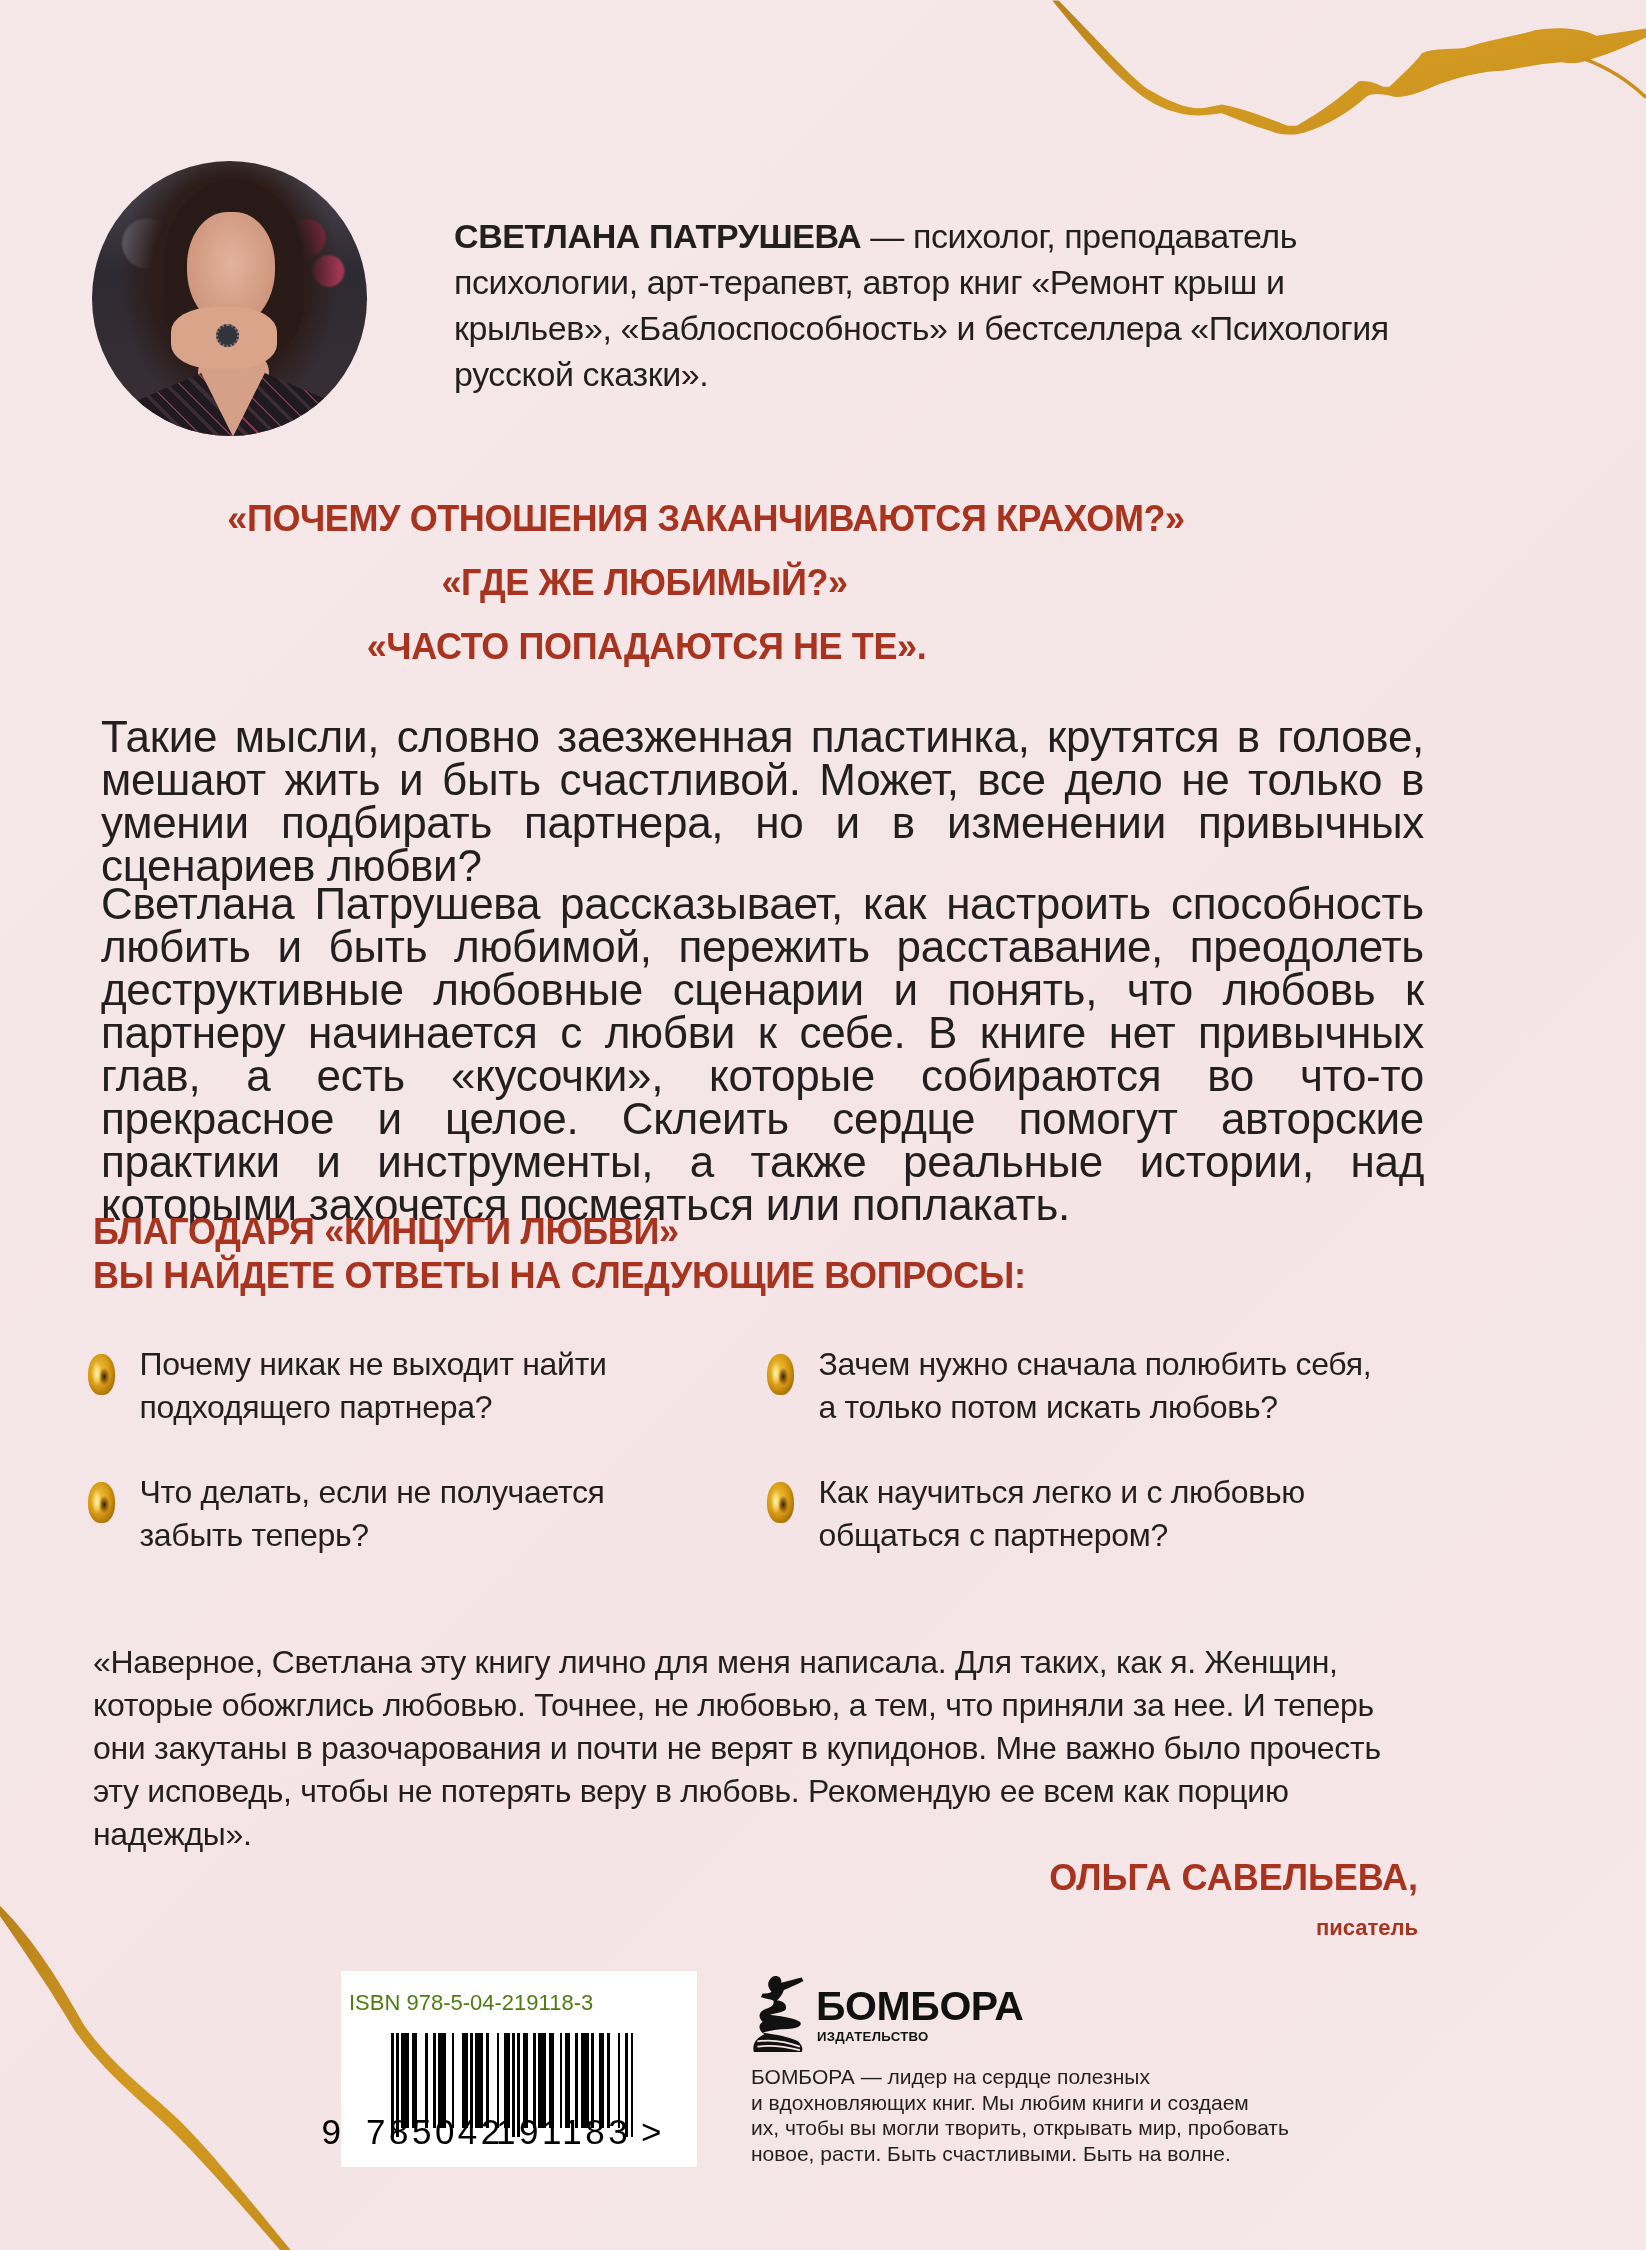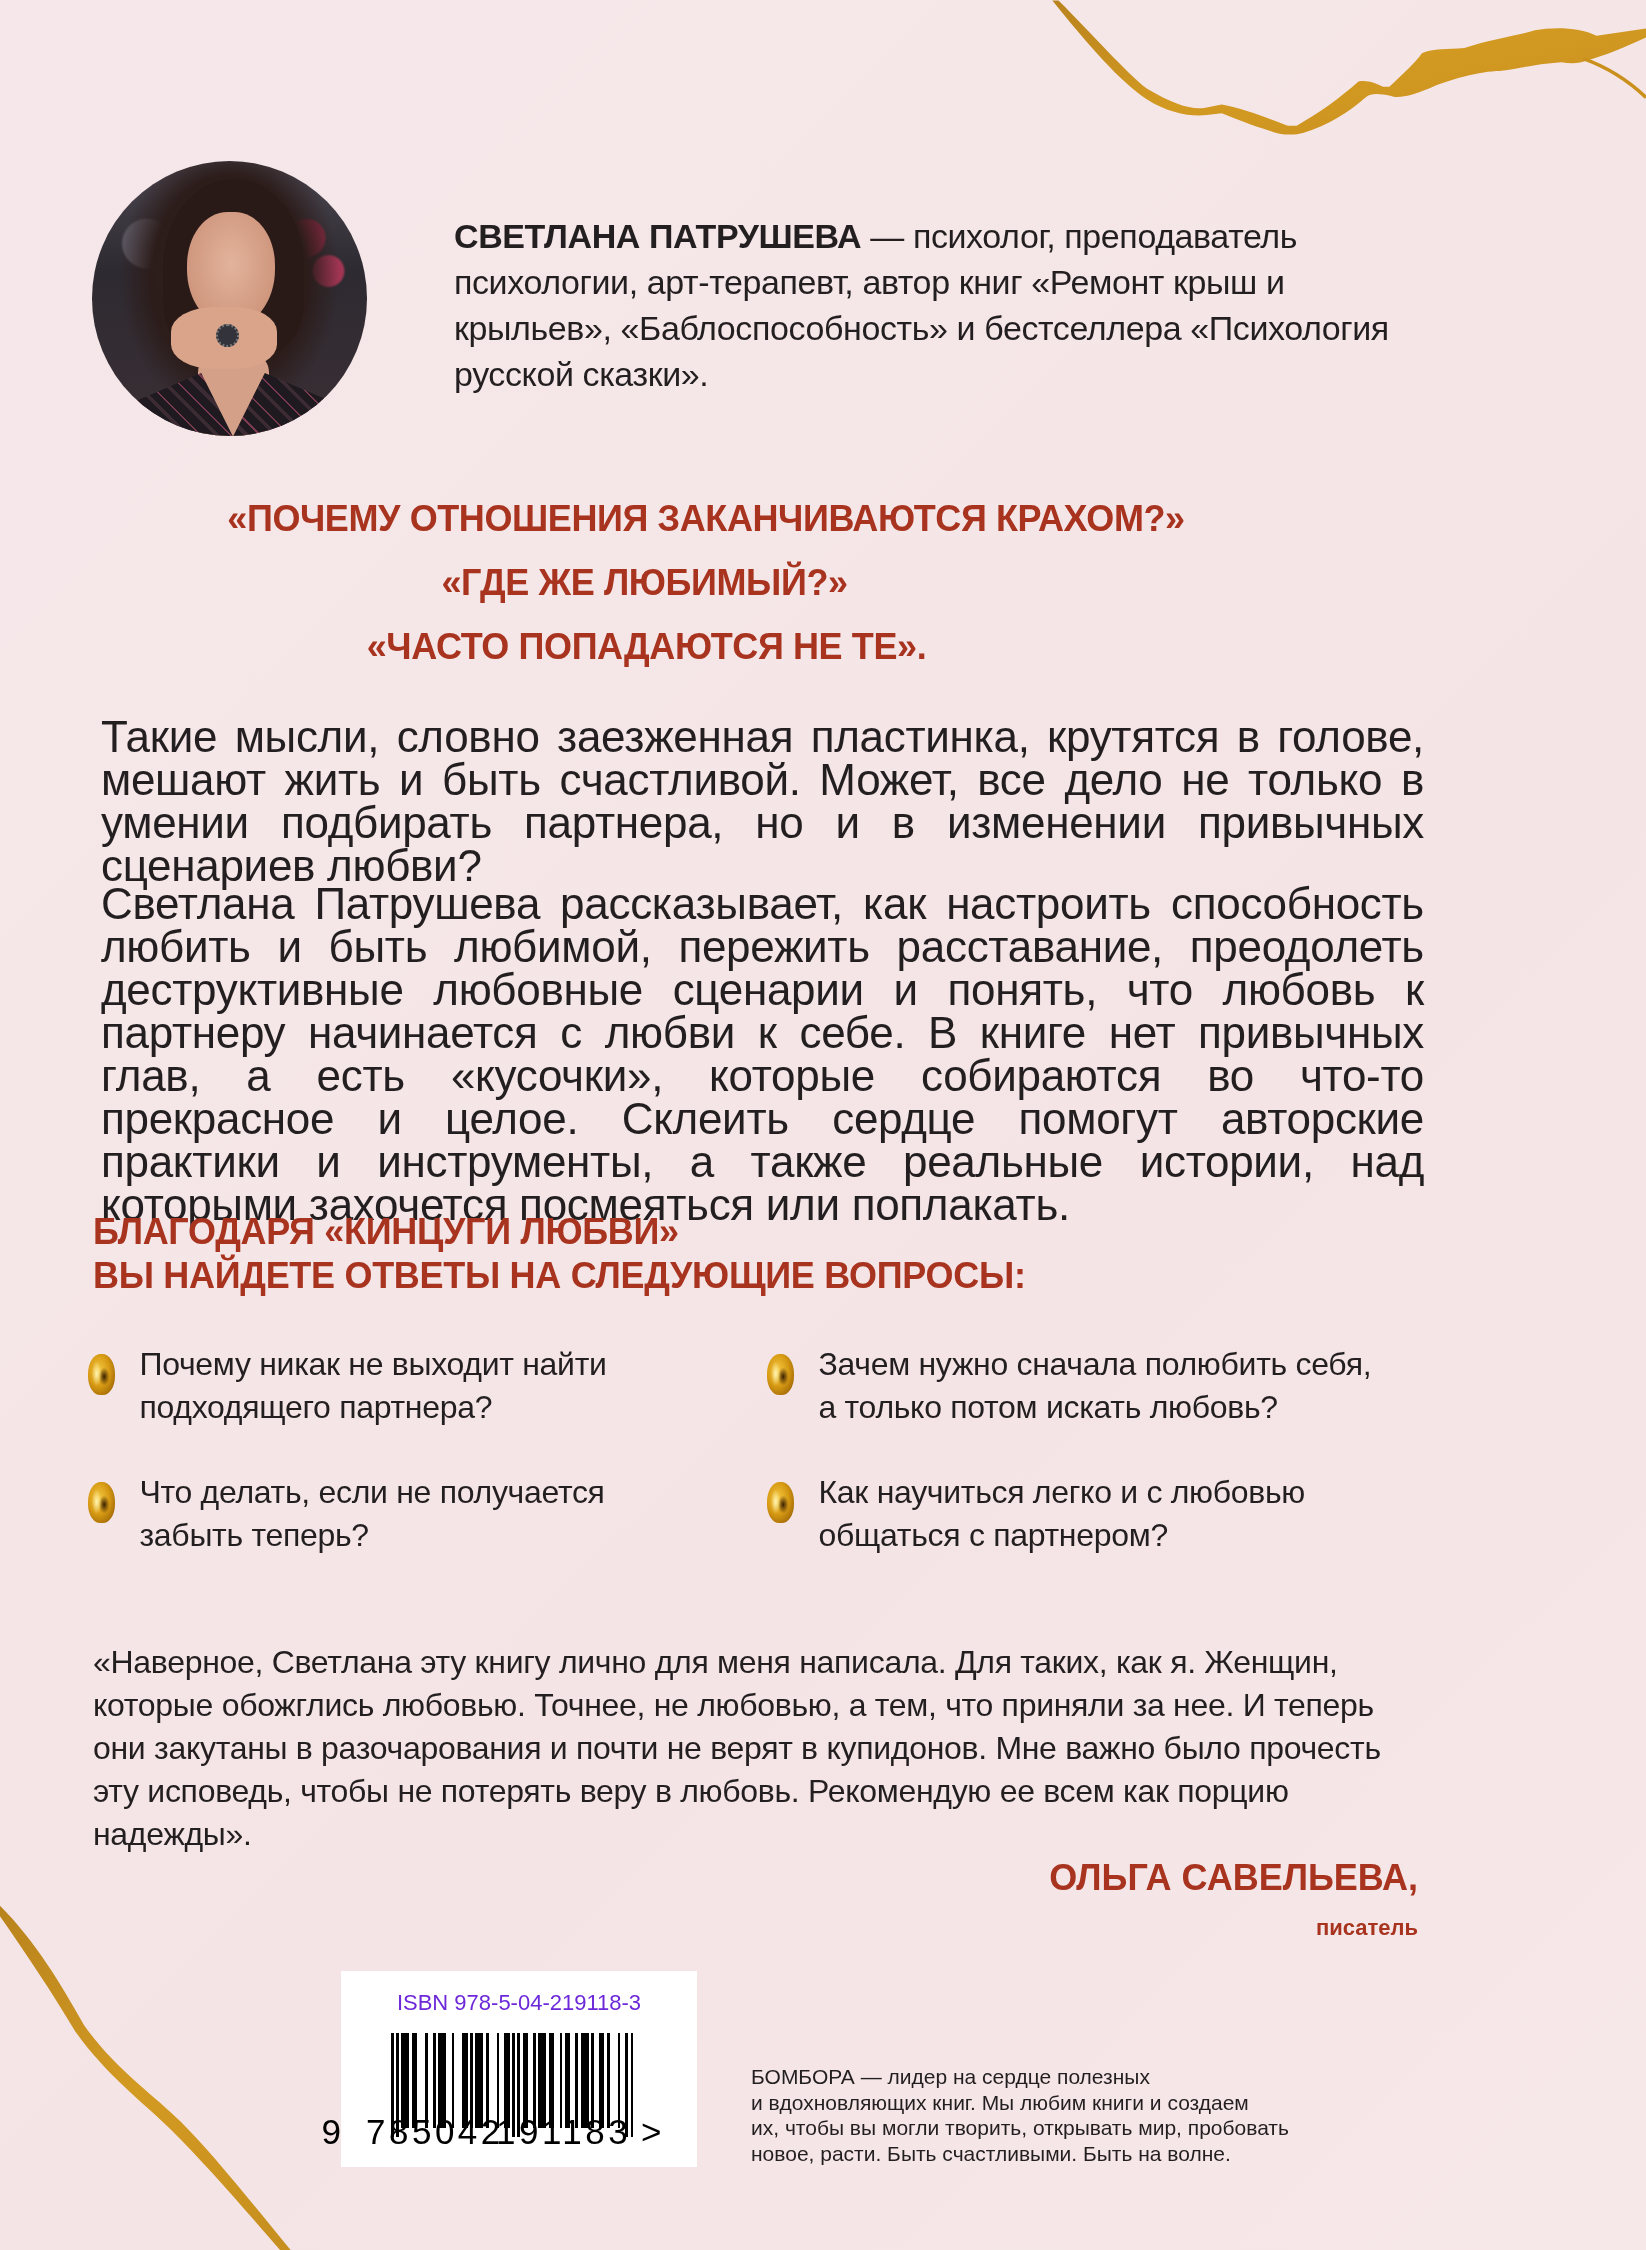--- a/index.html
+++ b/index.html
@@ -139,22 +139,22 @@
       color: #a8341f; font-weight: bold; font-size: 22px; line-height: 42px;
       text-align: right;
     }
 
     
     .barcode-box {
       position: absolute; left: 341px; top: 1971px; width: 356px; height: 196px;
       background: #ffffff;
     }
     .isbn-text {
-      position: absolute; left: 0; top: 19.4px; width: 100%;
-      text-align: center; font-size: 22px; color: #6d28d9;
+      position: absolute; left: 8px; top: 19.4px; width: 100%;
+      font-size: 22px; color: #4d7c0f;
       font-family: "Liberation Sans", sans-serif;
     }
     .barcode-bars {
       position: absolute; left: 50px; top: 62px; width: 265px; height: 95px;
       display: flex; align-items: flex-start;
     }
     .barcode-bars span { display: block; background: #000; height: 100%; }
     .barcode-bars span.gap { background: transparent; }
     .barcode-bars span.long { height: 104px; }
     .barcode-digits {
@@ -316,20 +316,29 @@
         <span class="long" style="width:2.6px"></span>
     </div>
     <div class="barcode-digits">
       <span class="bd-first" style="left:-19.4px">9</span>
       <span class="bd-left" style="left:25px">785042</span>
       <span class="bd-right" style="left:155px">191183</span>
       <span class="bd-arrow" style="left:300px">&gt;</span>
     </div>
   </div>
 
+  <div class="publisher-logo">
+    <svg class="logo-figure" viewBox="0 0 62 88" xmlns="http://www.w3.org/2000/svg">
+      <path d="M22,4 C28,0 34,4 33,10 C40,8 48,6 56,4 L58,8 C50,12 42,16 36,18 C34,24 30,28 28,30 C34,30 40,34 38,40 C34,44 26,44 20,46 C30,48 44,48 54,54 C58,58 50,62 40,62 C30,62 20,64 12,66 C24,68 40,70 52,76 C56,80 58,84 56,88 L2,88 C0,80 4,72 14,68 C8,64 6,58 12,54 C8,50 6,44 14,40 C20,38 26,36 24,30 C20,28 14,28 10,26 L12,22 C16,22 20,22 22,20 C18,16 16,10 22,4 Z" fill="#111"></path>
+      <path d="M6,76 C20,74 38,76 54,82" stroke="#f5e6e8" stroke-width="2" fill="none"></path>
+      <path d="M6,82 C20,80 38,82 54,86" stroke="#f5e6e8" stroke-width="2" fill="none"></path>
+    </svg>
+    <div class="logo-name">БОМБОРА</div>
+    <div class="logo-sub">ИЗДАТЕЛЬСТВО</div>
+  </div>
 
   <div class="publisher-blurb">
     <div>БОМБОРА — лидер на сердце полезных</div>
     <div>и вдохновляющих книг. Мы любим книги и создаем</div>
     <div>их, чтобы вы могли творить, открывать мир, пробовать</div>
     <div>новое, расти. Быть счастливыми. Быть на волне.</div>
   </div>
 
 </div>
 

